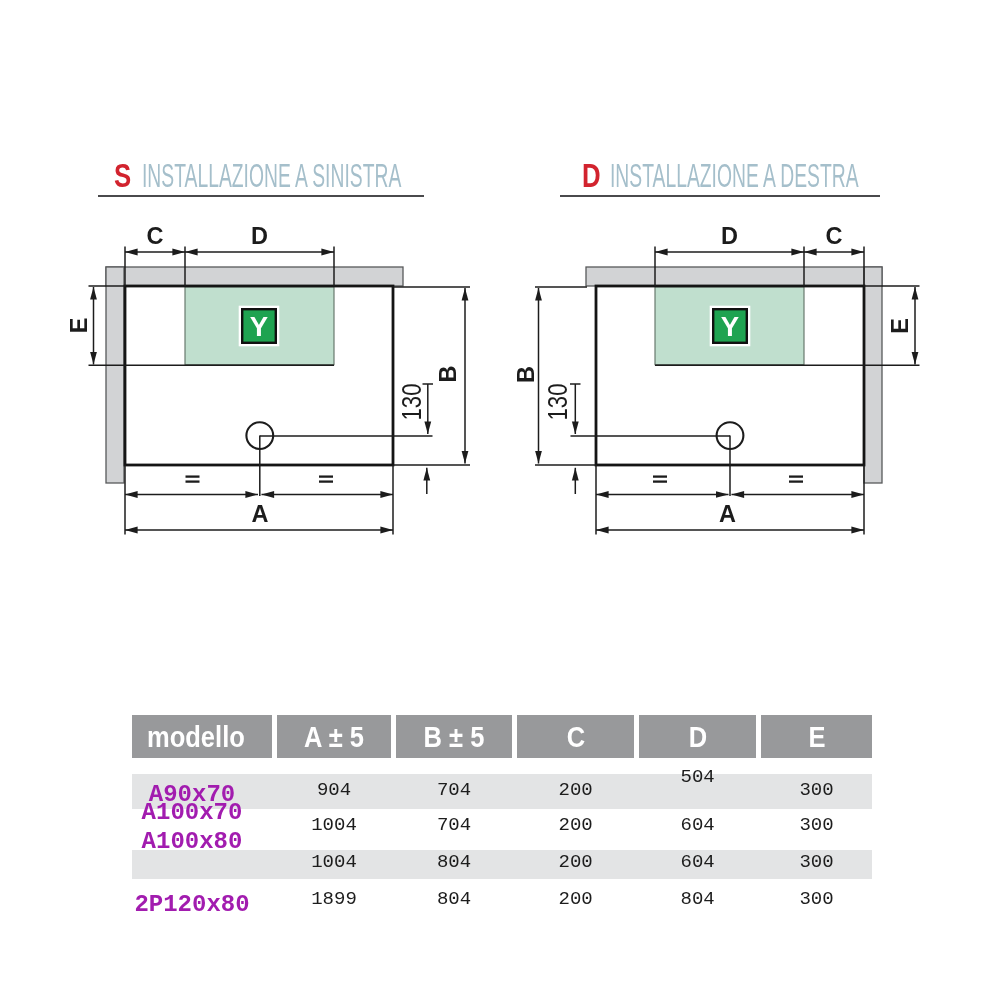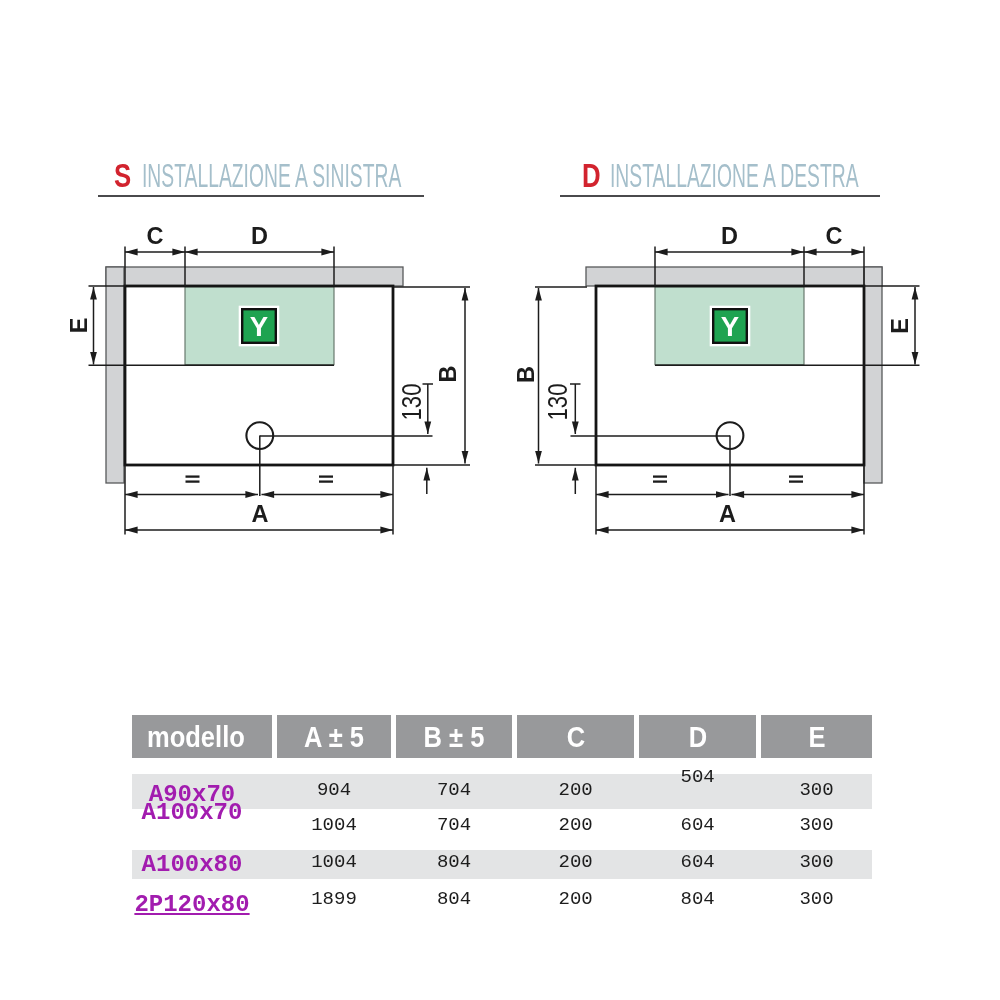--- a/index.html
+++ b/index.html
@@ -182,27 +182,27 @@
   <div class="num" style="left:697.6px;top:766px;">504</div>
   <div class="num" style="left:816.5px;top:778.7px;">300</div>
 
   <div class="mname" style="top:799px;">A100x70</div>
   <div class="num" style="left:334px;top:813.9px;">1004</div>
   <div class="num" style="left:454px;top:813.9px;">704</div>
   <div class="num" style="left:575.6px;top:813.9px;">200</div>
   <div class="num" style="left:697.6px;top:813.9px;">604</div>
   <div class="num" style="left:816.5px;top:813.9px;">300</div>
 
-  <div class="mname" style="top:851px;">A100x80</div>
+  <div class="mname" style="top:828px;">A100x80</div>
   <div class="num" style="left:334px;top:850.7px;">1004</div>
   <div class="num" style="left:454px;top:850.7px;">804</div>
   <div class="num" style="left:575.6px;top:850.7px;">200</div>
   <div class="num" style="left:697.6px;top:850.7px;">604</div>
   <div class="num" style="left:816.5px;top:850.7px;">300</div>
 
-  <div class="mname" style="top:890.8px;text-decoration:underline;">2P120x80</div>
+  <div class="mname" style="top:890.8px;">2P120x80</div>
   <div class="num" style="left:334px;top:887.9px;">1899</div>
   <div class="num" style="left:454px;top:887.9px;">804</div>
   <div class="num" style="left:575.6px;top:887.9px;">200</div>
   <div class="num" style="left:697.6px;top:887.9px;">804</div>
   <div class="num" style="left:816.5px;top:887.9px;">300</div>
 
 </div>
 
 </body></html>

